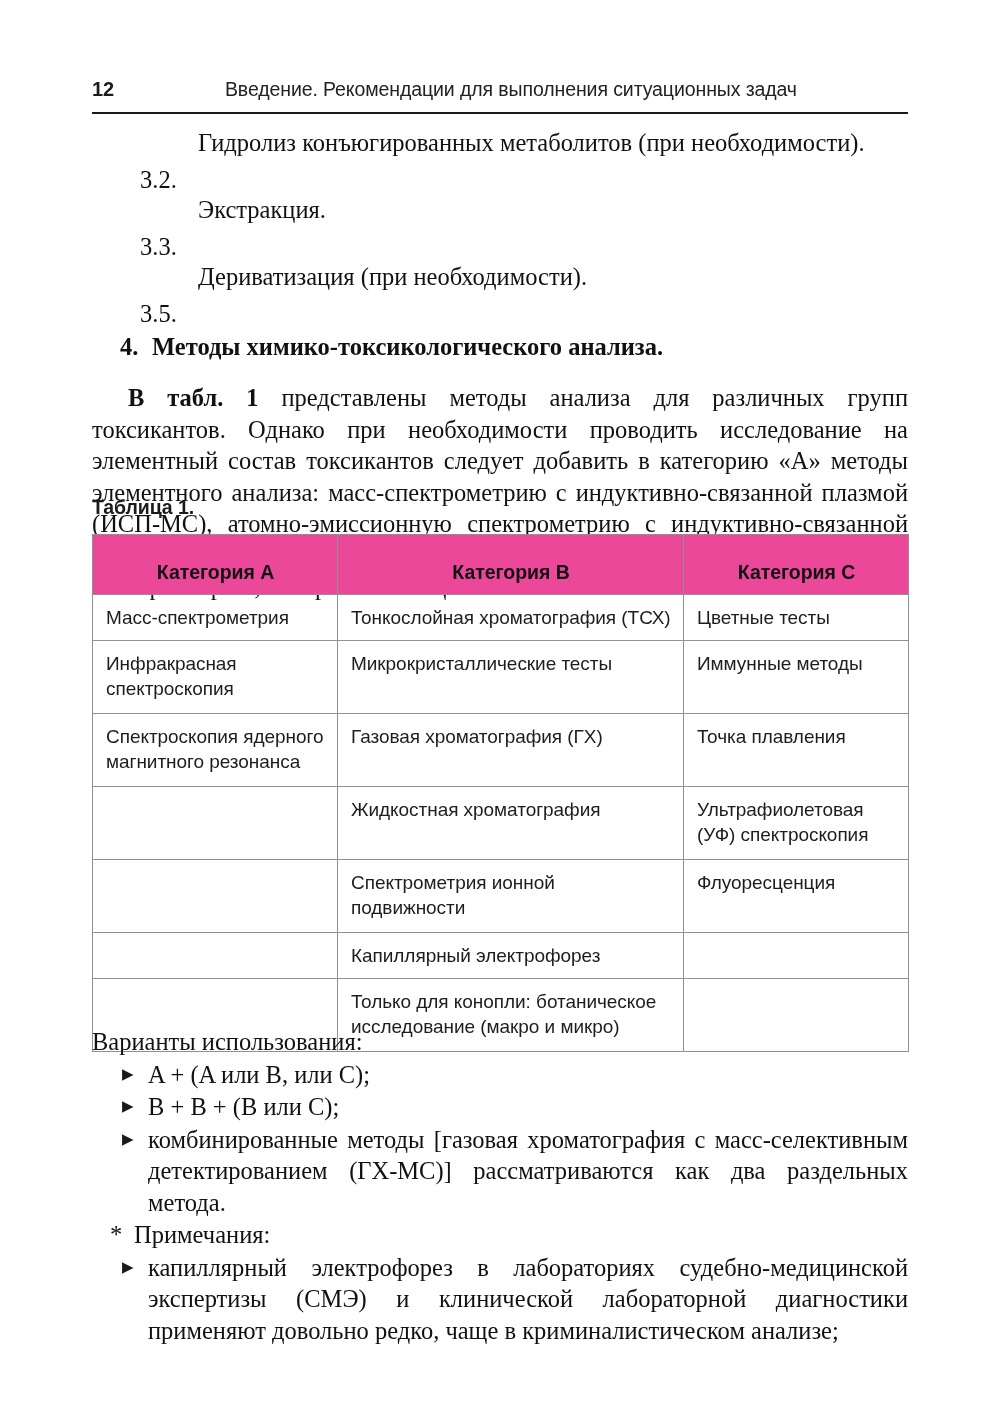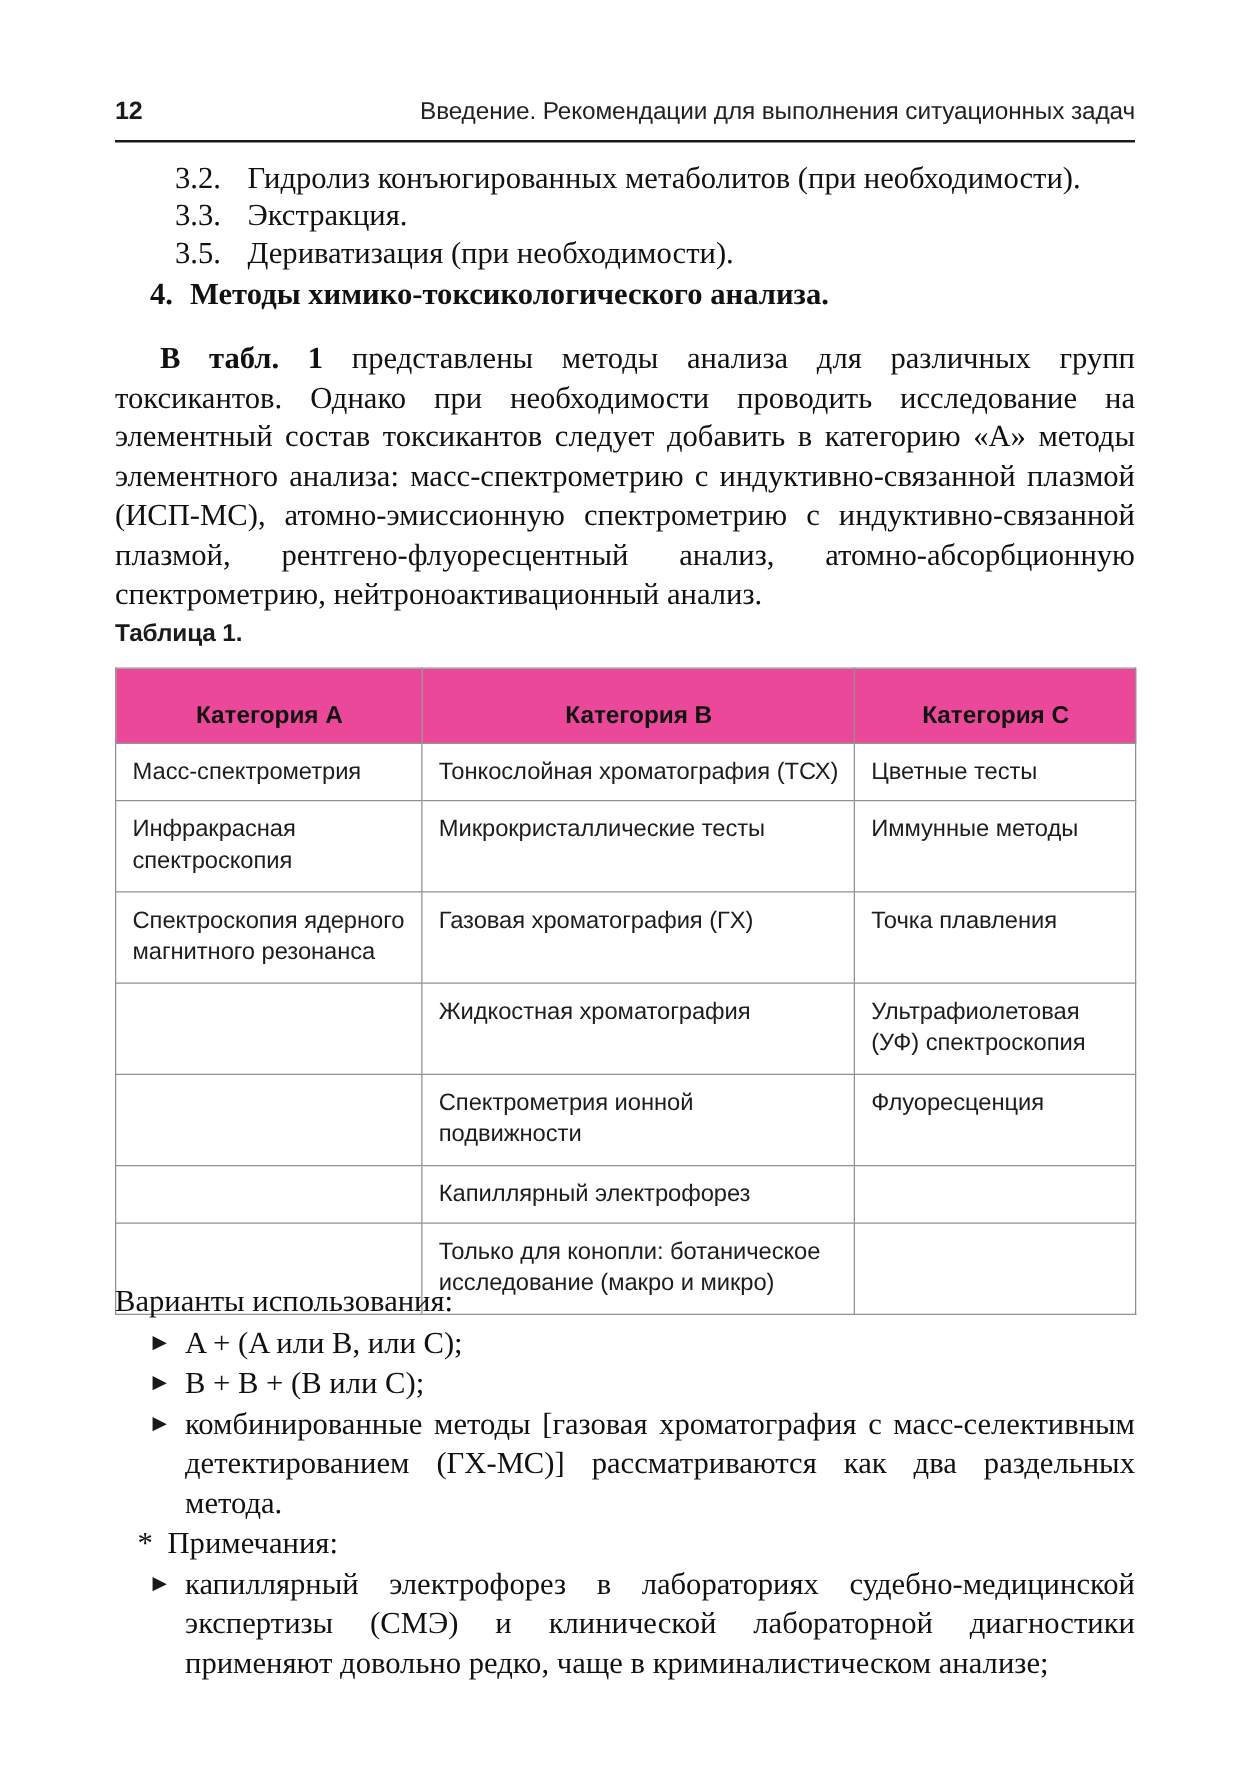--- a/index.html
+++ b/index.html
@@ -36,21 +36,21 @@
   .folio {
     font-family: "Liberation Sans Narrow", "Liberation Sans", sans-serif;
     font-weight: bold;
     font-size: 20px;
     letter-spacing: -0.2px;
     color: #1b1b1b;
     flex: 0 0 auto;
   }
   .runhead-title {
     flex: 1 1 auto;
-    text-align: right;
+    text-align: center;
     font-family: "Liberation Sans Narrow", "Liberation Sans", sans-serif;
     font-size: 19.5px;
     color: #222222;
     letter-spacing: -0.1px;
     white-space: nowrap;
   }
   .rule {
     position: absolute;
     left: 92px;
     top: 112px;
@@ -68,20 +68,21 @@
   }
   .numline {
     display: flex;
     font-size: 24.5px;
     line-height: 30px;
     margin-left: 48px;
     white-space: nowrap;
   }
   .numline .num {
     flex: 0 0 58px;
+    margin-top: 37px;
   }
   .numline .txt {
     flex: 1 1 auto;
   }
 
   .head4 {
     display: flex;
     font-size: 24.5px;
     line-height: 31px;
     font-weight: bold;

